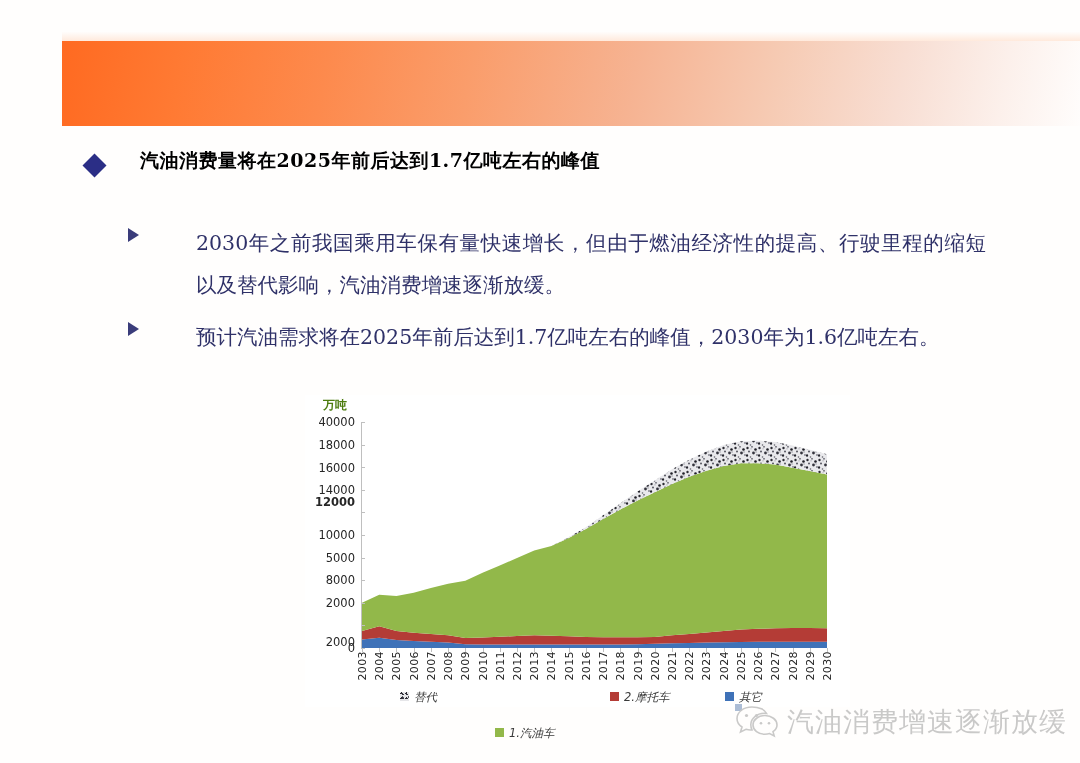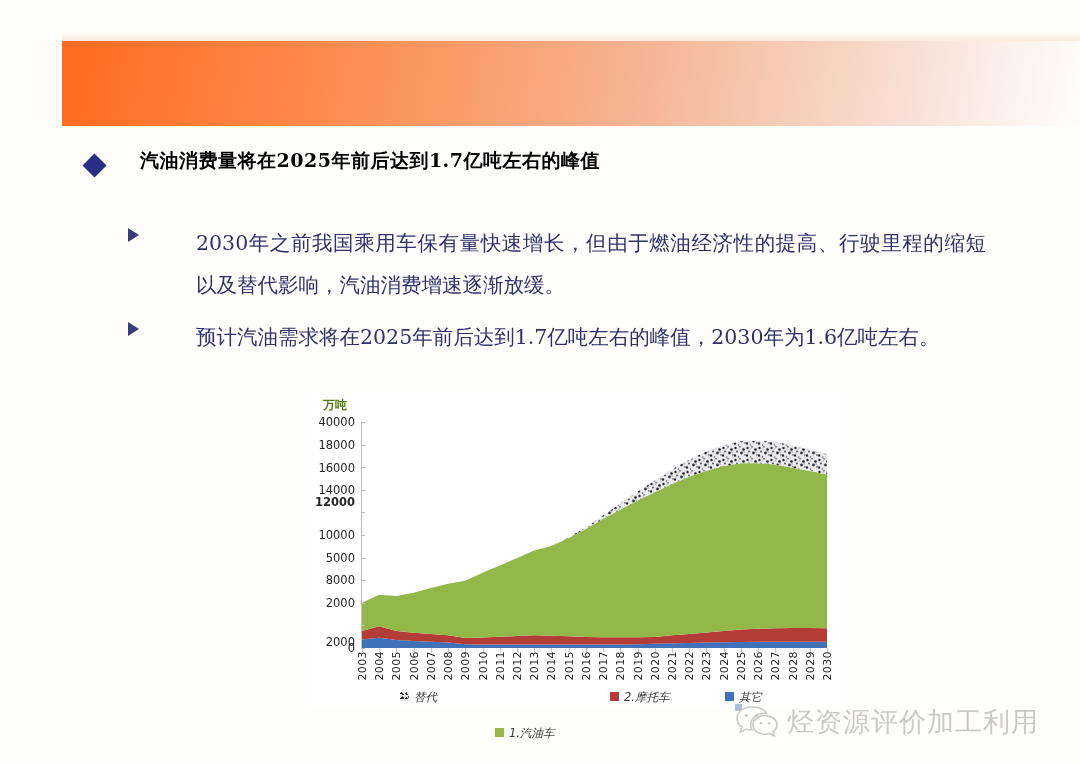--- a/index.html
+++ b/index.html
@@ -306,16 +306,16 @@
                C15.8 14.3 22 9.3 29.6 9.3 C30.3 9.3 31 9.35 31.6 9.45
                C30 5.7 24.2 3 17 3 Z" fill="none" stroke="#8a8a8a" stroke-width="1.6"></path>
       <circle cx="11.5" cy="11.5" r="1.6" fill="#8a8a8a"></circle>
       <circle cx="21.5" cy="11.5" r="1.6" fill="#8a8a8a"></circle>
       <path d="M30 11.5 C23.4 11.5 18 15.7 18 20.9 C18 26.1 23.4 30.3 30 30.3
                C31.6 30.3 33.2 30.05 34.6 29.6 L39.2 32 L38 27.7
                C40.6 25.9 42 23.6 42 20.9 C42 15.7 36.6 11.5 30 11.5 Z" fill="none" stroke="#8a8a8a" stroke-width="1.6"></path>
       <circle cx="26" cy="19.2" r="1.3" fill="#8a8a8a"></circle>
       <circle cx="34" cy="19.2" r="1.3" fill="#8a8a8a"></circle>
     </svg>
-    <span id="wm-text">烃资源评价加工利用</span>
+    <span id="wm-text">汽油消费增速逐渐放缓</span>
   </div>
 
 </div>
 
 </body></html>

